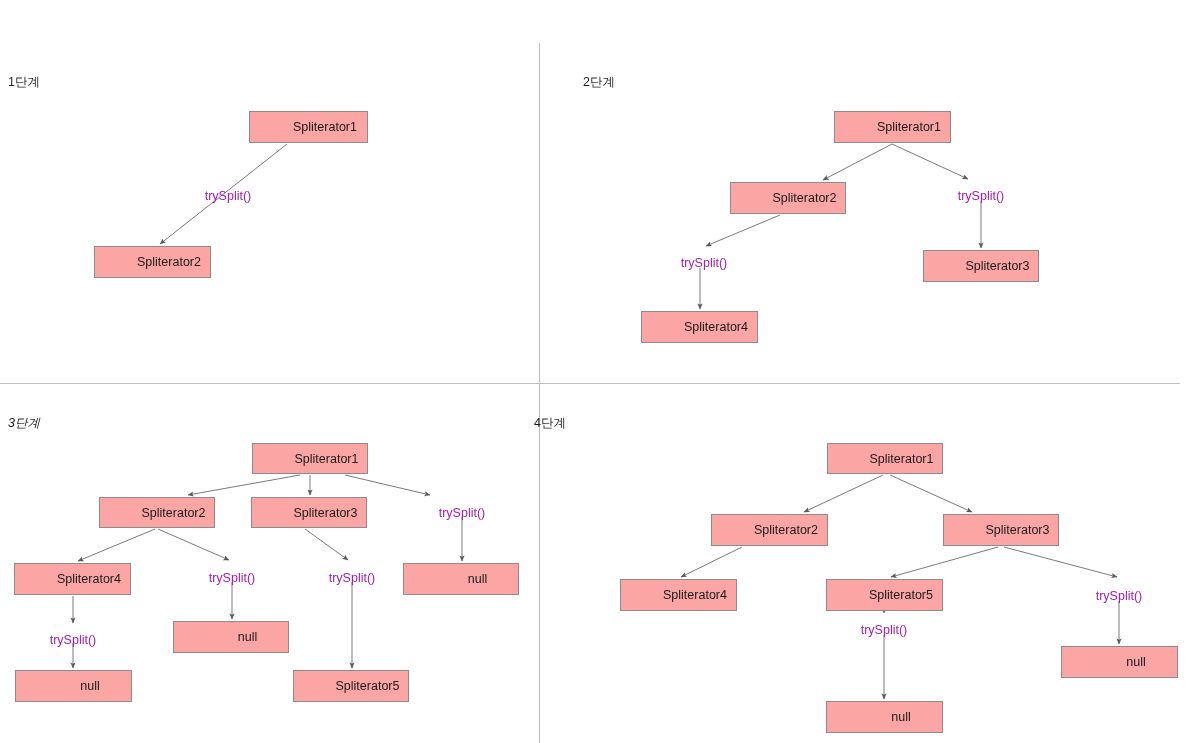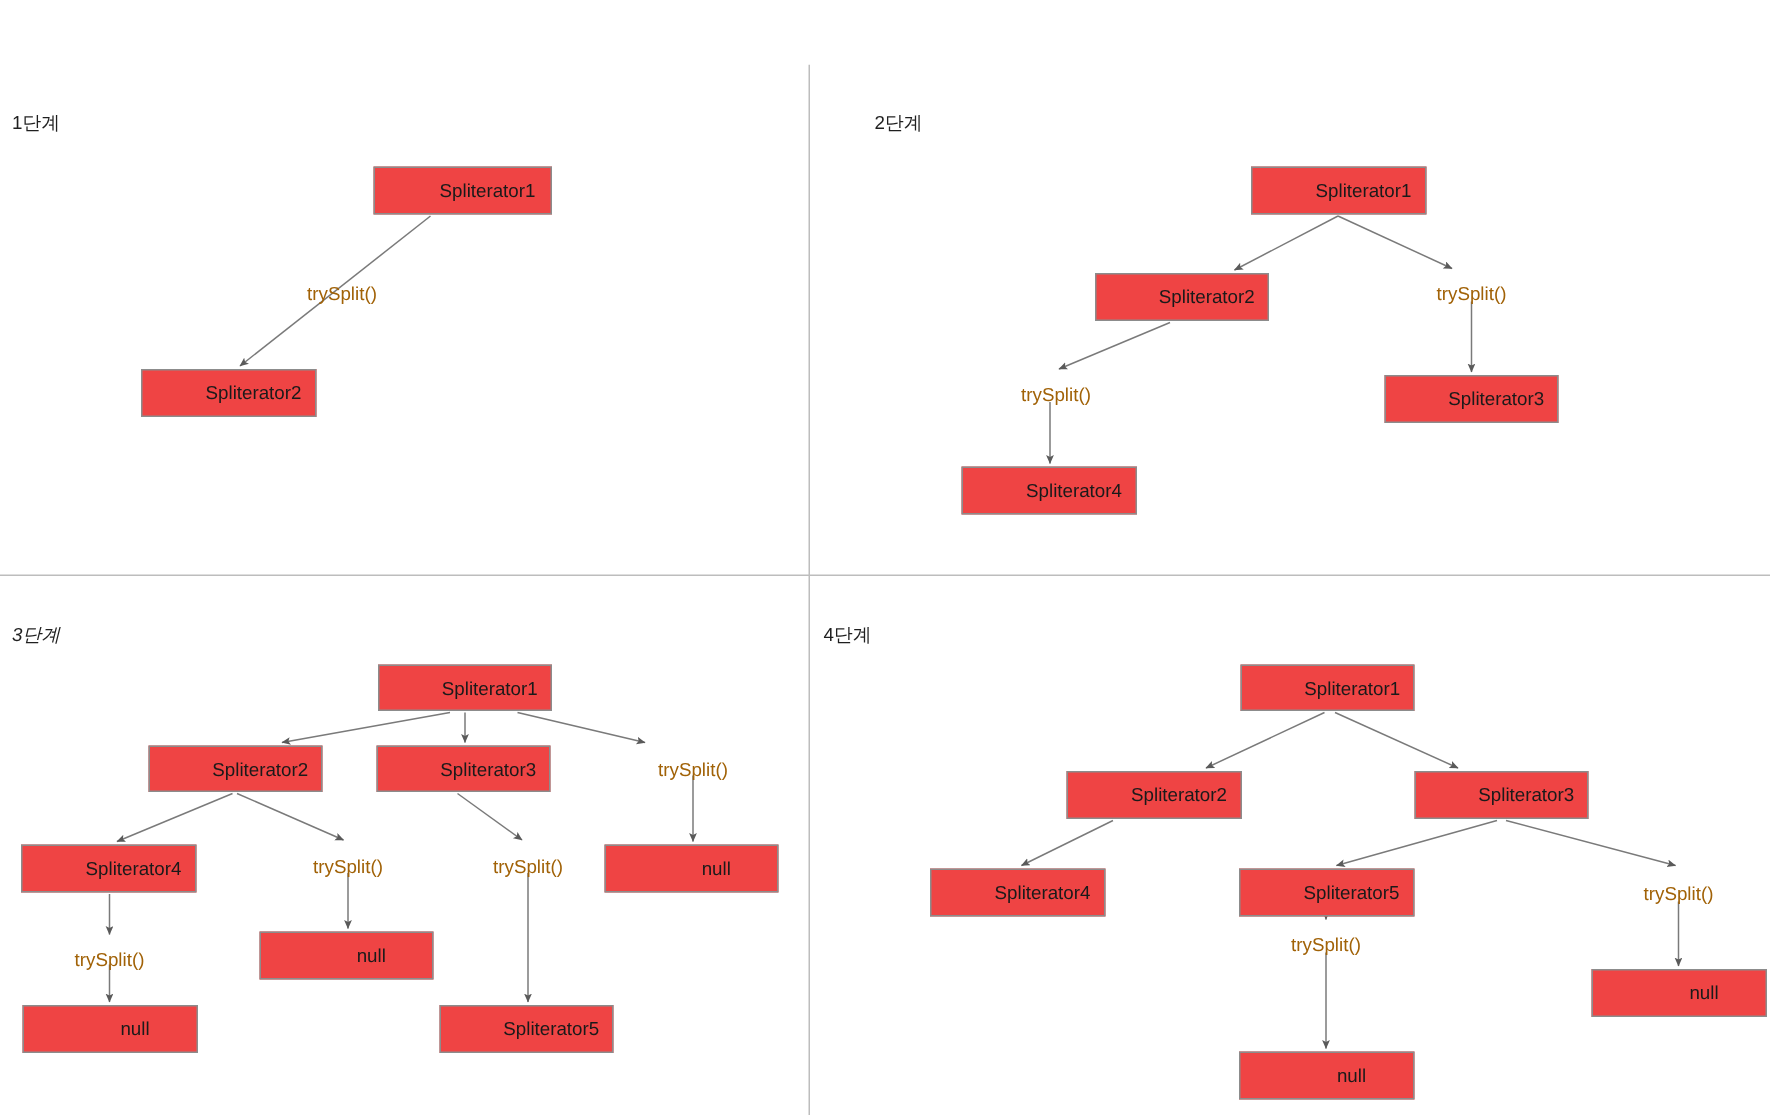--- a/index.html
+++ b/index.html
@@ -37,33 +37,33 @@
     position:absolute;
     font-size:12.5px;
     color:#1f1f1f;
     white-space:nowrap;
     letter-spacing:0px;
   }
   .node{
     position:absolute;
     box-sizing:border-box;
     border:1px solid #8c8c8c;
-    background:#ef4444;
+    background:#fca5a5;
     display:flex;
     align-items:center;
     justify-content:center;
     font-size:12.5px;
     color:#1a1a1a;
     white-space:nowrap;
     padding-left:33px;
   }
   .edge-label{
     position:absolute;
     font-size:12.5px;
-    color:#a16207;
+    color:#a21caf;
     white-space:nowrap;
     transform:translateX(-50%);
   }
 </style>
 </head>
 <body>
 
 <div id="canvas">
 
   <svg class="edges" viewBox="0 0 1186 743" xmlns="http://www.w3.org/2000/svg">
@@ -122,21 +122,21 @@
       <div class="node" style="left: 251px; top: 454px; width: 116px; height: 31px; border-color: rgb(140, 140, 140);">Spliterator3</div>
       <div class="node" style="left: 14px; top: 520px; width: 117px; height: 32px; border-color: rgb(140, 140, 140);">Spliterator4</div>
       <div class="node" style="left: 403px; top: 520px; width: 116px; height: 32px; border-color: rgb(140, 140, 140);">null</div>
       <div class="node" style="left: 173px; top: 578px; width: 116px; height: 32px; border-color: rgb(140, 140, 140);">null</div>
       <div class="node" style="left: 15px; top: 627px; width: 117px; height: 32px; border-color: rgb(140, 140, 140);">null</div>
       <div class="node" style="left: 293px; top: 627px; width: 116px; height: 32px; border-color: rgb(140, 140, 140);">Spliterator5</div>
       <div class="edge-label" style="left: 462px; top: 463px;">trySplit()</div>
       <div class="edge-label" style="left: 232px; top: 528px;">trySplit()</div>
       <div class="edge-label" style="left: 352px; top: 528px;">trySplit()</div>
       <div class="edge-label" style="left: 73px; top: 590px;">trySplit()</div>
-      <div class="stage-title" style="left: 549px; top: 372px;">4단계</div>
+      <div class="stage-title" style="left: 534px; top: 372px;">4단계</div>
       <div class="node" style="left: 827px; top: 400px; width: 116px; height: 31px; border-color: rgb(140, 140, 140);">Spliterator1</div>
       <div class="node" style="left: 711px; top: 471px; width: 117px; height: 32px; border-color: rgb(140, 140, 140);">Spliterator2</div>
       <div class="node" style="left: 943px; top: 471px; width: 116px; height: 32px; border-color: rgb(140, 140, 140);">Spliterator3</div>
       <div class="node" style="left: 620px; top: 536px; width: 117px; height: 32px; border-color: rgb(140, 140, 140);">Spliterator4</div>
       <div class="node" style="left: 826px; top: 536px; width: 117px; height: 32px; border-color: rgb(140, 140, 140);">Spliterator5</div>
       <div class="node" style="left: 1061px; top: 603px; width: 117px; height: 32px; border-color: rgb(140, 140, 140);">null</div>
       <div class="node" style="left: 826px; top: 658px; width: 117px; height: 32px; border-color: rgb(140, 140, 140);">null</div>
       <div class="edge-label" style="left: 1119px; top: 546px;">trySplit()</div>
       <div class="edge-label" style="left: 884px; top: 580px;">trySplit()</div>
     </div>

